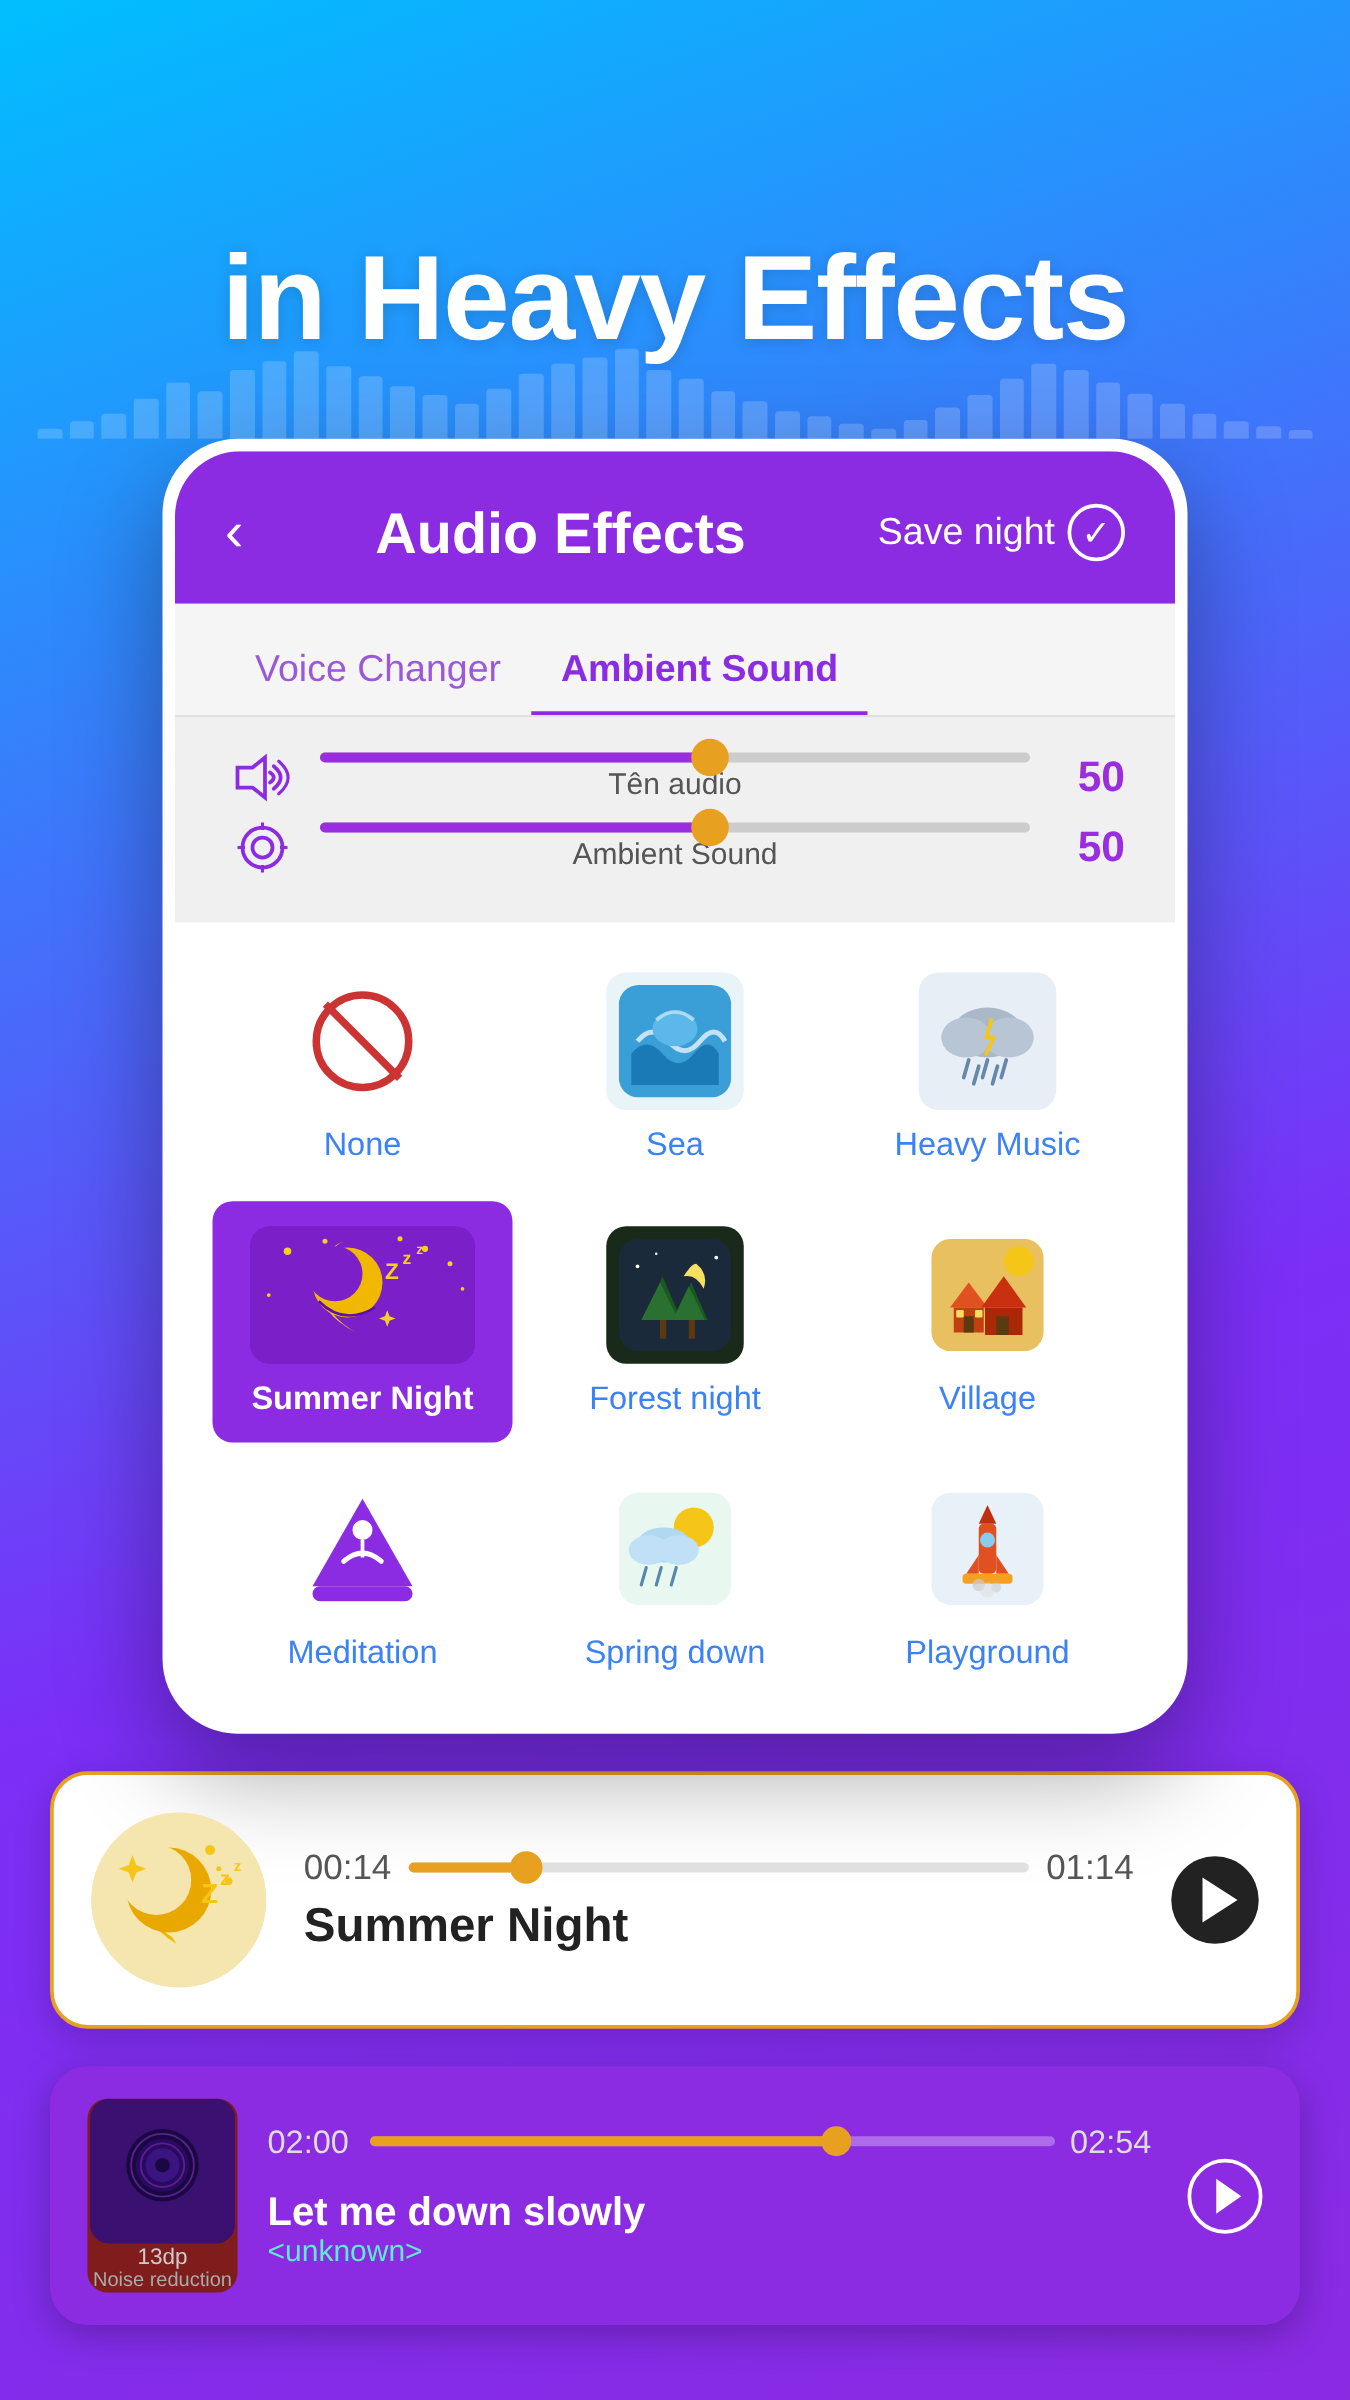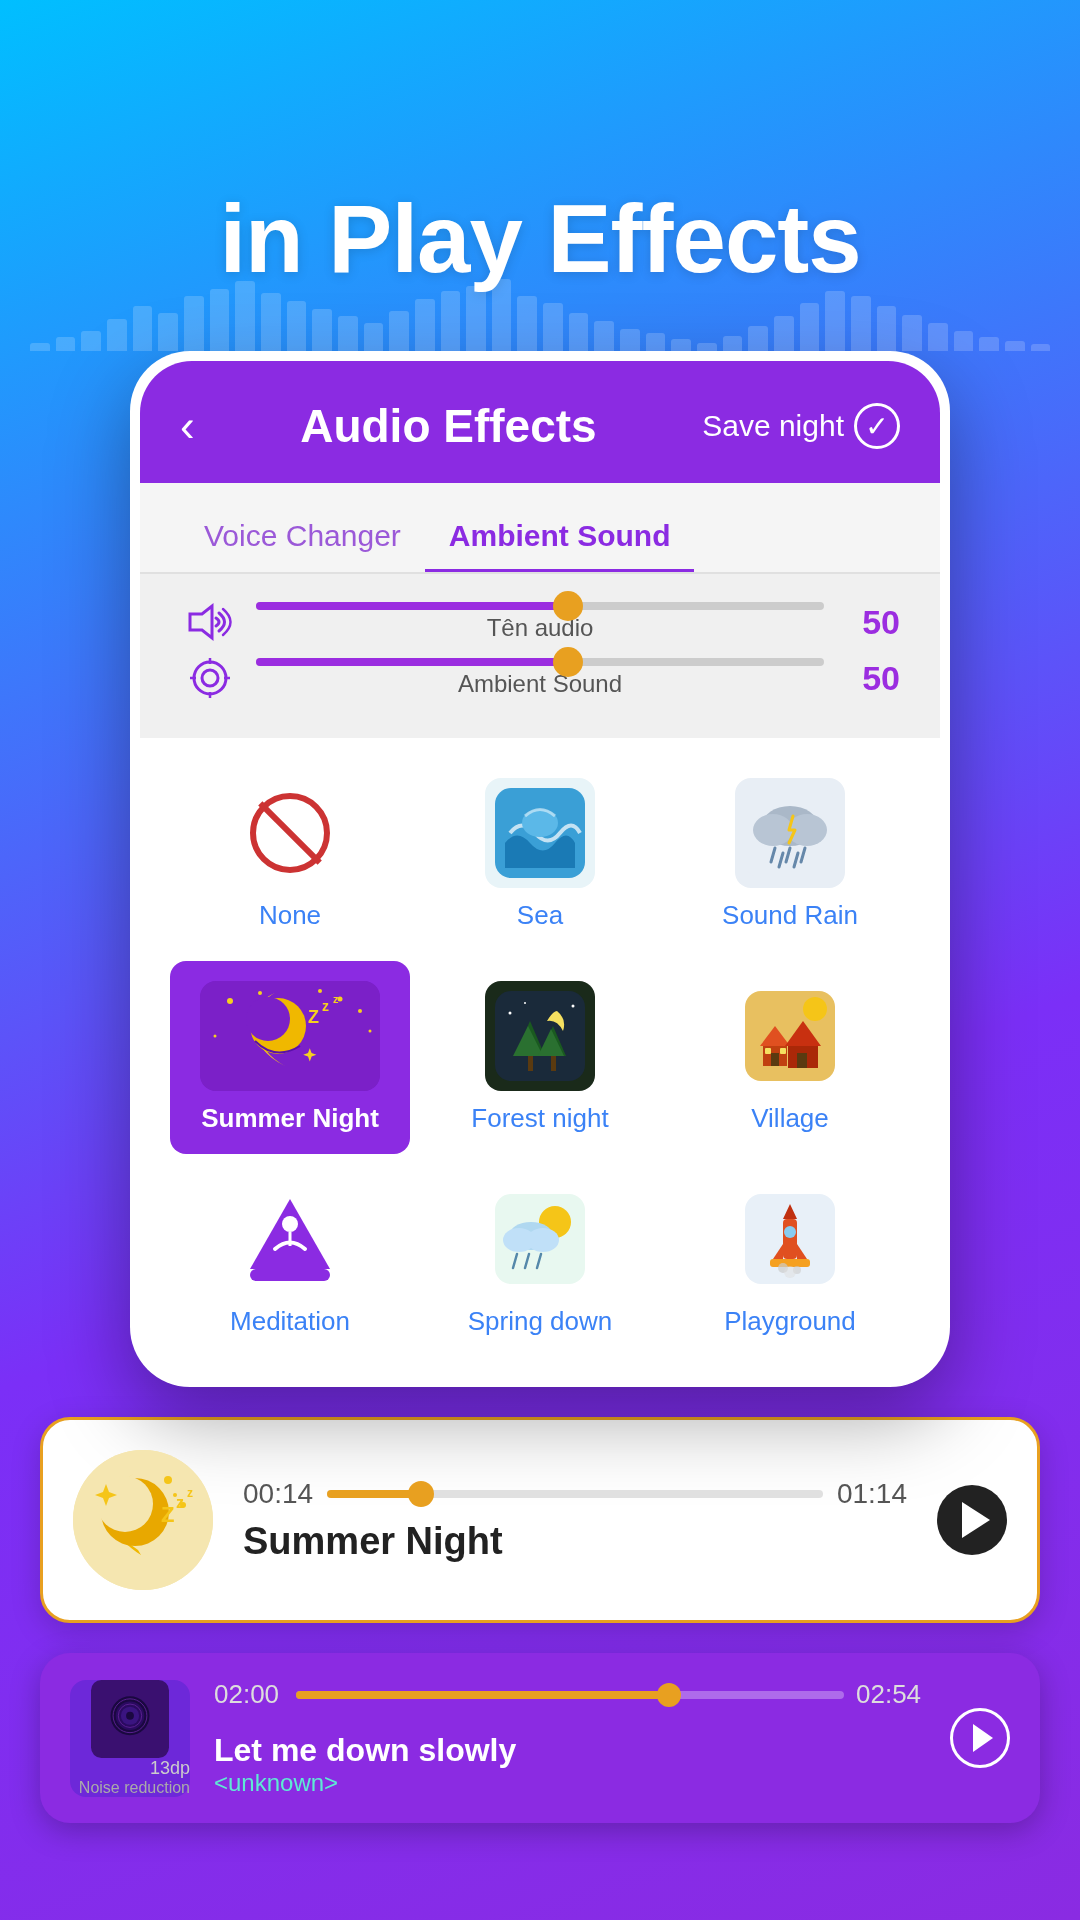--- a/index.html
+++ b/index.html
@@ -332,25 +332,25 @@
       border-radius: 30px;
       margin: 10px 40px 40px 40px;
       padding: 26px 30px;
       display: flex;
       align-items: center;
       gap: 24px;
       box-shadow: 0 8px 30px rgba(0,0,0,0.25);
     }
     .player2-thumb {
       width: 120px;
-      height: 117px;
+      height: 155px;
       border-radius: 16px;
-      background: #6d28d9;
-      display: flex;
-      align-items: flex-end;
+      background: #7f1d1d;
+      display: flex;
+      align-items: center;
       justify-content: center;
       flex-direction: column;
       font-size: 42px;
       flex-shrink: 0;
       color: #fff;
     }
     .player2-info {
       flex: 1;
     }
     .player2-time-row {
@@ -460,21 +460,21 @@
       <div class="eq-bar" style="height: 45px;"></div>
       <div class="eq-bar" style="height: 36px;"></div>
       <div class="eq-bar" style="height: 28px;"></div>
       <div class="eq-bar" style="height: 20px;"></div>
       <div class="eq-bar" style="height: 14px;"></div>
       <div class="eq-bar" style="height: 10px;"></div>
       <div class="eq-bar" style="height: 7px;"></div>
     </div>
   <div class="header-title">
     <br>
-    <span>in Play Effects</span>
+    <span>in Heavy Effects</span>
   </div>
 </div>
 
 <div class="phone-wrapper">
   <div class="phone">
     <div class="phone-inner">
 
       <div class="app-header">
         <div class="back-btn">‹</div>
         <div class="app-title">Audio Effects</div>
@@ -563,21 +563,21 @@
               <ellipse cx="62" cy="42" rx="20" ry="16" fill="#b8c5d4"></ellipse>
               <line x1="30" y1="60" x2="26" y2="74" stroke="#6688aa" stroke-width="3" stroke-linecap="round"></line>
               <line x1="45" y1="60" x2="41" y2="74" stroke="#6688aa" stroke-width="3" stroke-linecap="round"></line>
               <line x1="60" y1="60" x2="56" y2="74" stroke="#6688aa" stroke-width="3" stroke-linecap="round"></line>
               <line x1="38" y1="65" x2="34" y2="79" stroke="#6688aa" stroke-width="3" stroke-linecap="round"></line>
               <line x1="53" y1="65" x2="49" y2="79" stroke="#6688aa" stroke-width="3" stroke-linecap="round"></line>
 
               <path d="M48,28 L44,42 L50,42 L44,55" stroke="#f5c518" stroke-width="3" fill="none" stroke-linecap="round" stroke-linejoin="round"></path>
             </svg>
           </div>
-          <span class="sound-item-label">Sound Rain</span>
+          <span class="sound-item-label">Heavy Music</span>
         </div>
 
         <div class="sound-item active">
           <div class="sound-icon-box" style="background:#7b20c8; border-radius:16px; width:180px; height:110px;">
             <svg width="180" height="110" viewBox="0 0 180 110">
               <rect width="180" height="110" rx="16" fill="#7b20c8"></rect>
 
               <circle cx="30" cy="20" r="3" fill="#f5d020"></circle>
               <circle cx="60" cy="12" r="2" fill="#f5d020"></circle>
               <circle cx="140" cy="18" r="2.5" fill="#f5d020"></circle>

